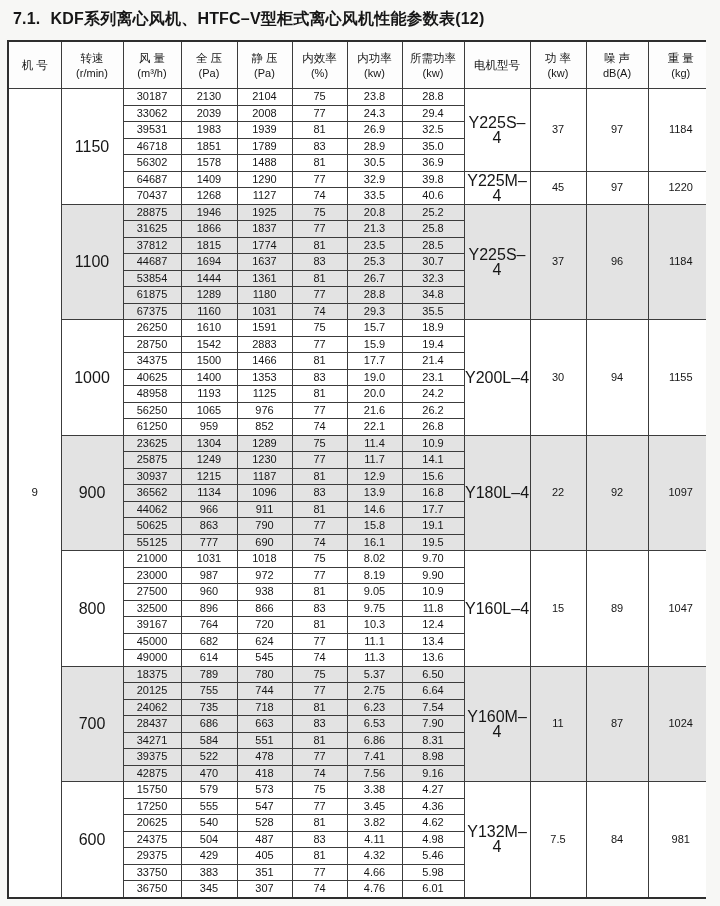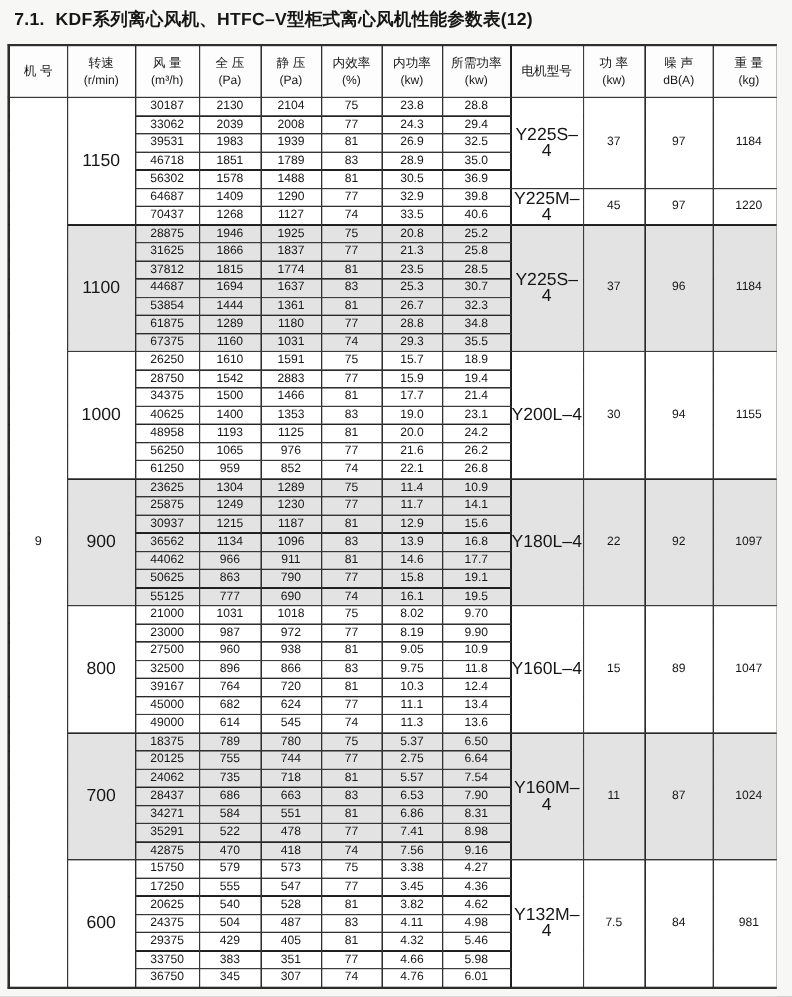--- a/index.html
+++ b/index.html
@@ -461,41 +461,41 @@
           <td class="shaded">744</td>
           <td class="shaded">77</td>
           <td class="shaded">2.75</td>
           <td class="shaded">6.64</td>
         </tr>
         <tr>
           <td class="shaded">24062</td>
           <td class="shaded">735</td>
           <td class="shaded">718</td>
           <td class="shaded">81</td>
-          <td class="shaded">5.57</td>
+          <td class="shaded">6.23</td>
           <td class="shaded">7.54</td>
         </tr>
         <tr>
           <td class="shaded">28437</td>
           <td class="shaded">686</td>
           <td class="shaded">663</td>
           <td class="shaded">83</td>
           <td class="shaded">6.53</td>
           <td class="shaded">7.90</td>
         </tr>
         <tr>
           <td class="shaded">34271</td>
           <td class="shaded">584</td>
           <td class="shaded">551</td>
           <td class="shaded">81</td>
           <td class="shaded">6.86</td>
           <td class="shaded">8.31</td>
         </tr>
         <tr>
-          <td class="shaded">35291</td>
+          <td class="shaded">39375</td>
           <td class="shaded">522</td>
           <td class="shaded">478</td>
           <td class="shaded">77</td>
           <td class="shaded">7.41</td>
           <td class="shaded">8.98</td>
         </tr>
         <tr>
           <td class="shaded">42875</td>
           <td class="shaded">470</td>
           <td class="shaded">418</td>

